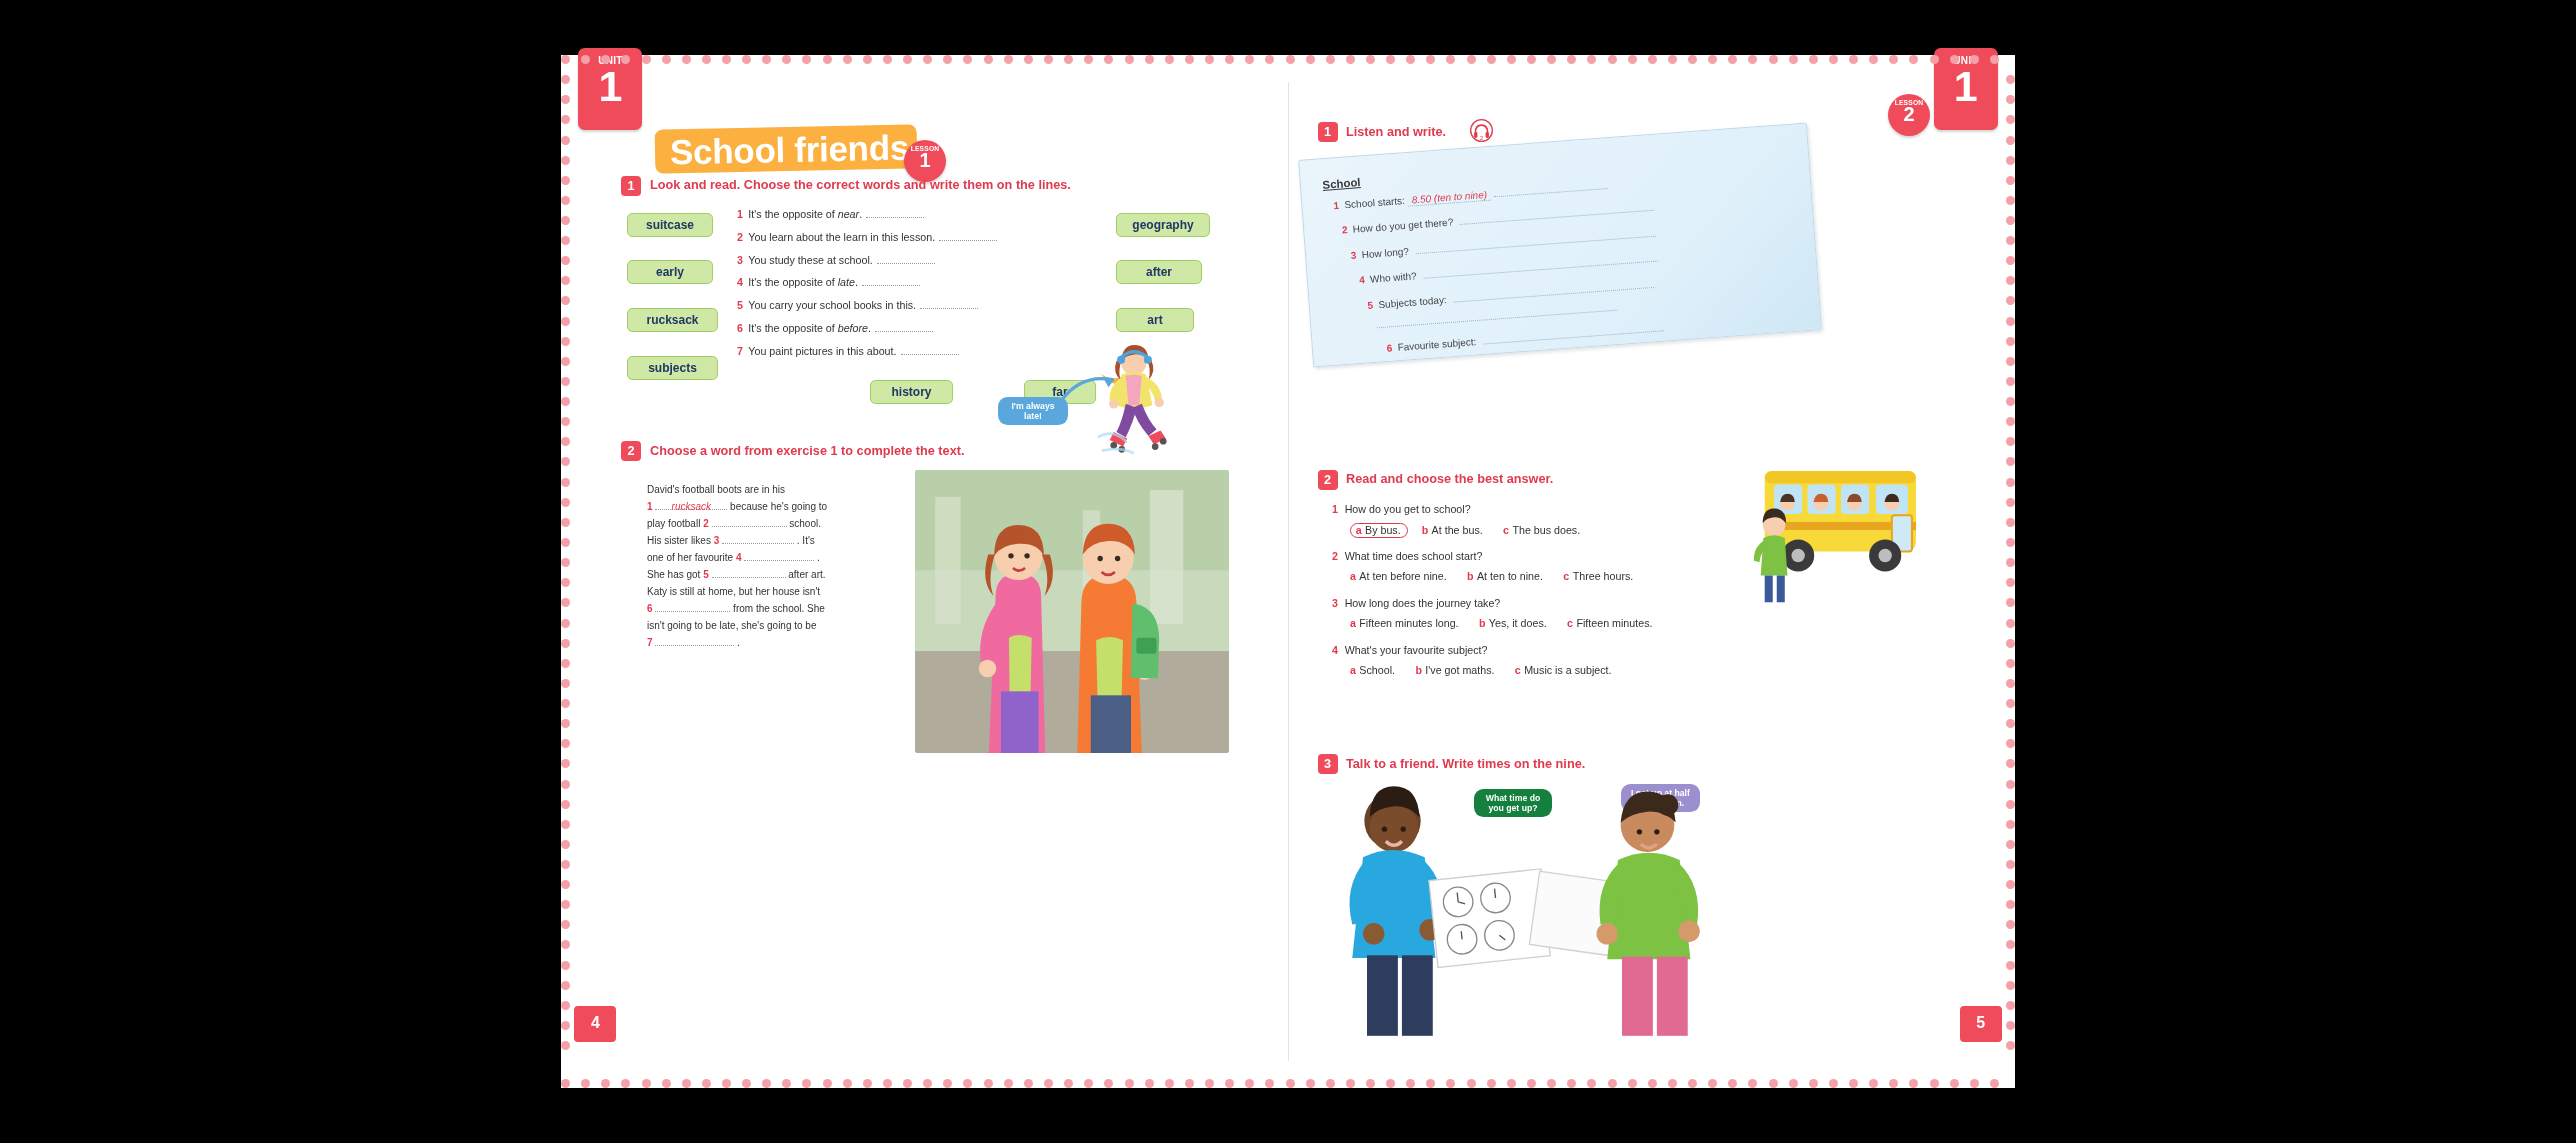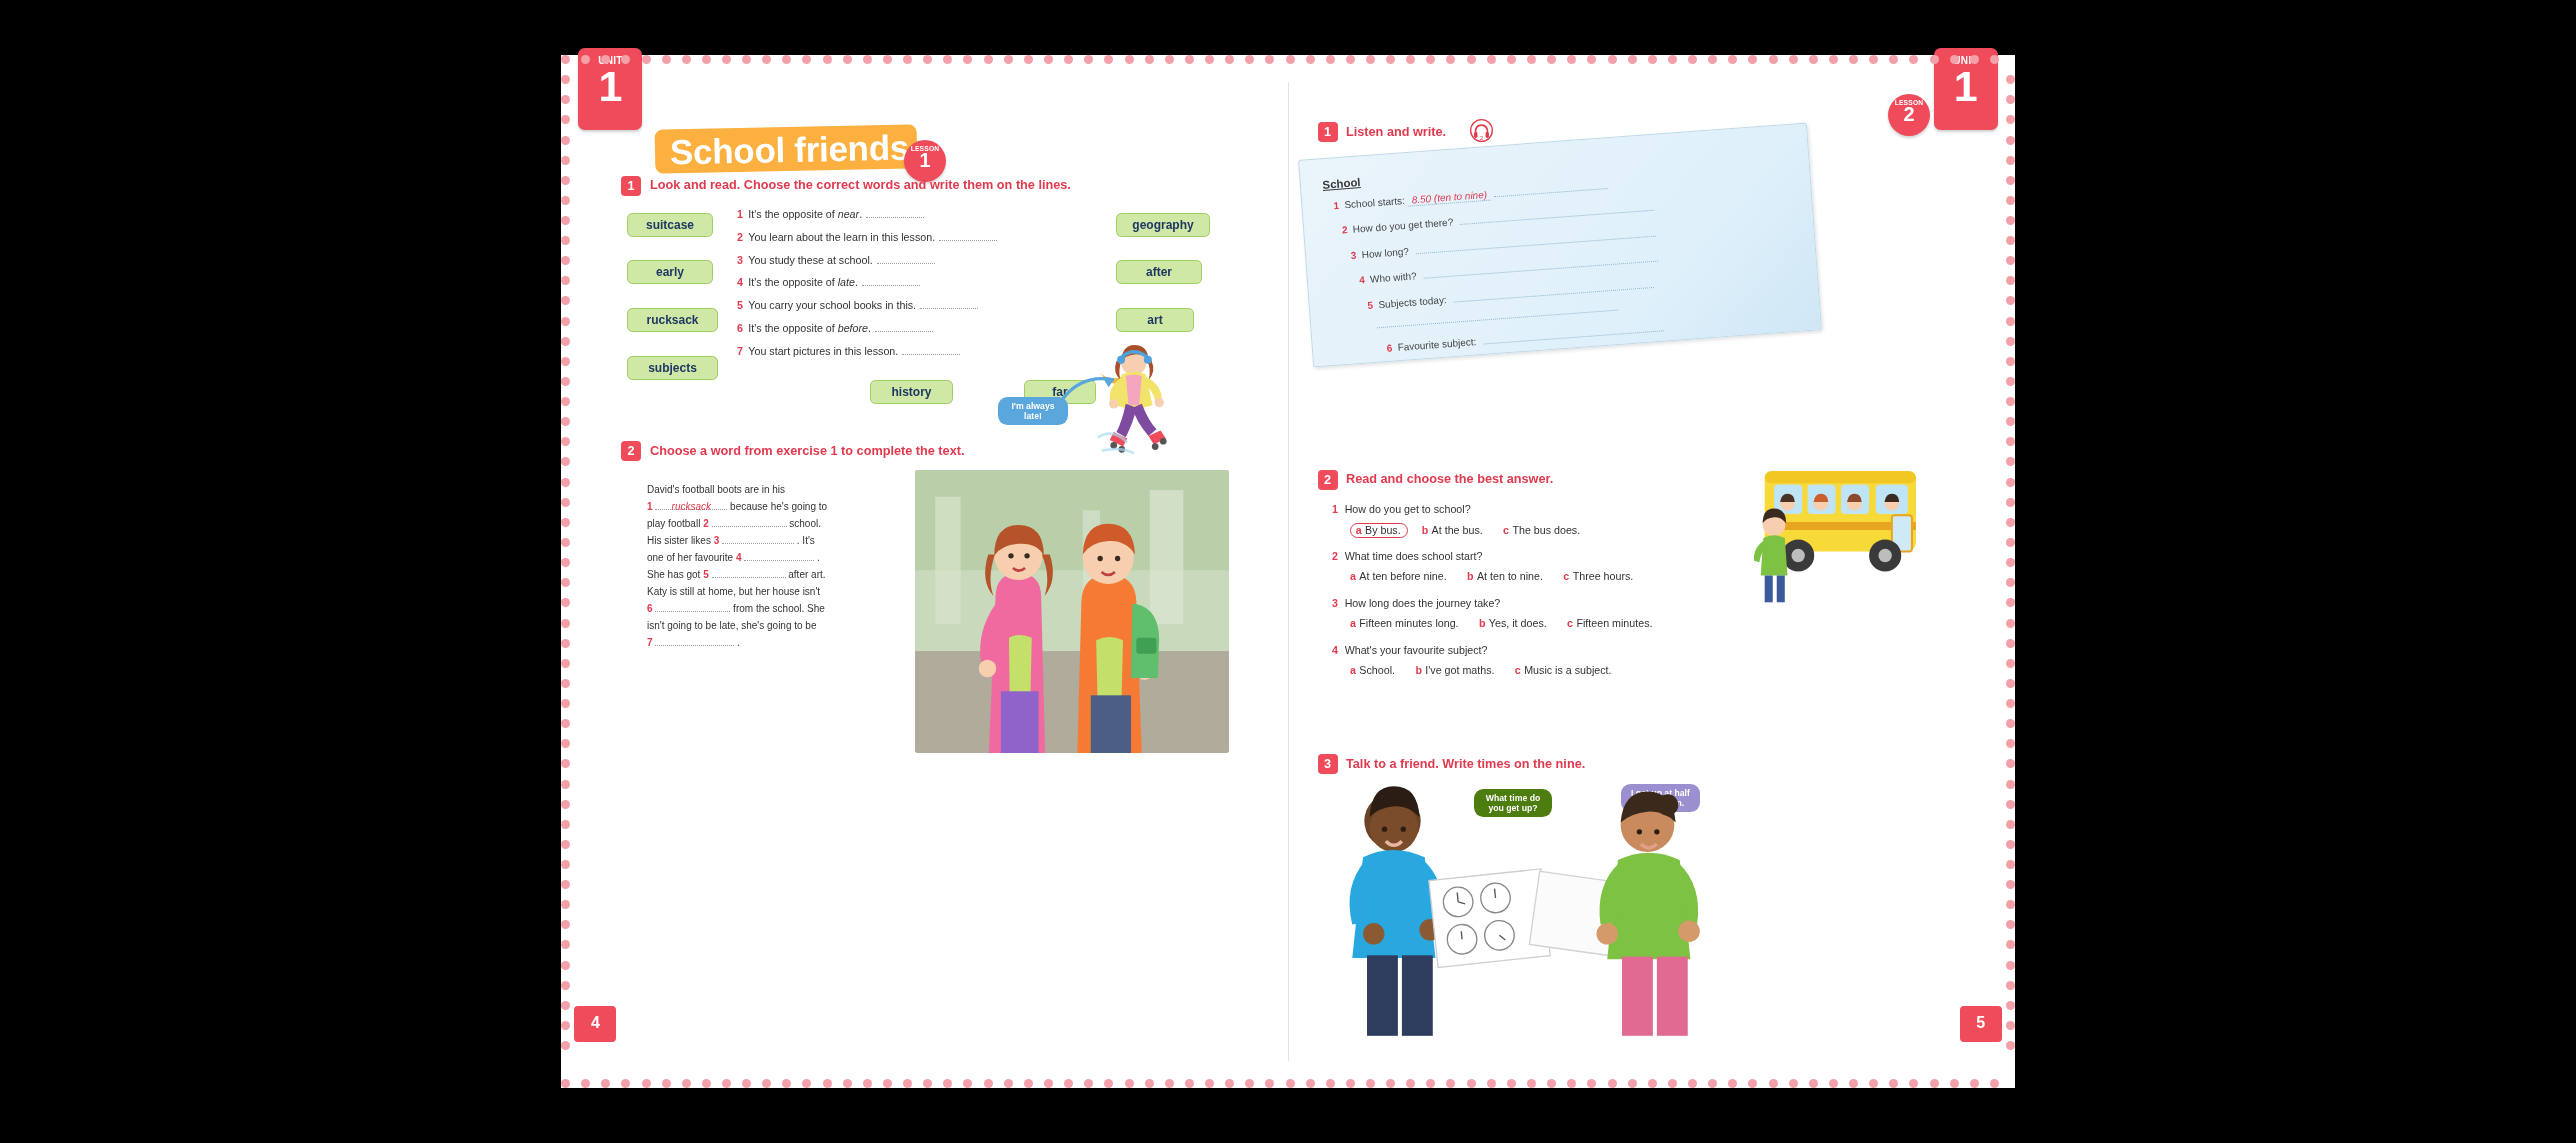--- a/index.html
+++ b/index.html
@@ -118,21 +118,21 @@
     position: absolute;
     border-radius: 9.4px;
     color: #fff;
     font-size: 8.7px;
     font-weight: bold;
     text-align: center;
     padding: 4px 6.7px;
     line-height: 10px;
   }
   .b-blue { background: #5aa7dd; }
-  .b-pink { background: #4d7c0f; }
+  .b-pink { background: #15803d; }
   .b-violet { background: #9b8fd0; }
 
   
   .para {
     position: absolute;
     font-size: 10px;
     color: #333;
     line-height: 17px;
     width: 221px;
   }
@@ -243,21 +243,21 @@
       <div class="q-row" style="left:176px; top:221px;">
         <b>4</b><span>It's the opposite of </span><i>late</i><span>.</span><span class="dotline" style="width:58px; margin-left:4px;"></span>
       </div>
       <div class="q-row" style="left:176px; top:244px;">
         <b>5</b><span>You carry your school books in this.</span><span class="dotline" style="width:58px; margin-left:4px;"></span>
       </div>
       <div class="q-row" style="left:176px; top:267px;">
         <b>6</b><span>It's the opposite of </span><i>before</i><span>.</span><span class="dotline" style="width:58px; margin-left:4px;"></span>
       </div>
       <div class="q-row" style="left:176px; top:290px;">
-        <b>7</b><span>You start pictures in this lesson.</span><span class="dotline" style="width:58px; margin-left:4px;"></span>
+        <b>7</b><span>You paint pictures in this about.</span><span class="dotline" style="width:58px; margin-left:4px;"></span>
       </div>
 
       <div style="position:absolute; left:523px; top:282px; width:121px; height:127px;">
         <svg width="121" height="127" viewBox="0 0 180 190">
 
           <path d="M60 58 q-22 10 -36 -4 q14 22 34 14 z" fill="#f3b33d"></path>
 
           <circle cx="74" cy="38" r="19" fill="#f7cfae"></circle>
 
           <path d="M55 36 q2 -24 20 -24 q20 0 21 23 q-6 -10 -21 -9 q-13 1 -20 10z" fill="#a9502a"></path>

